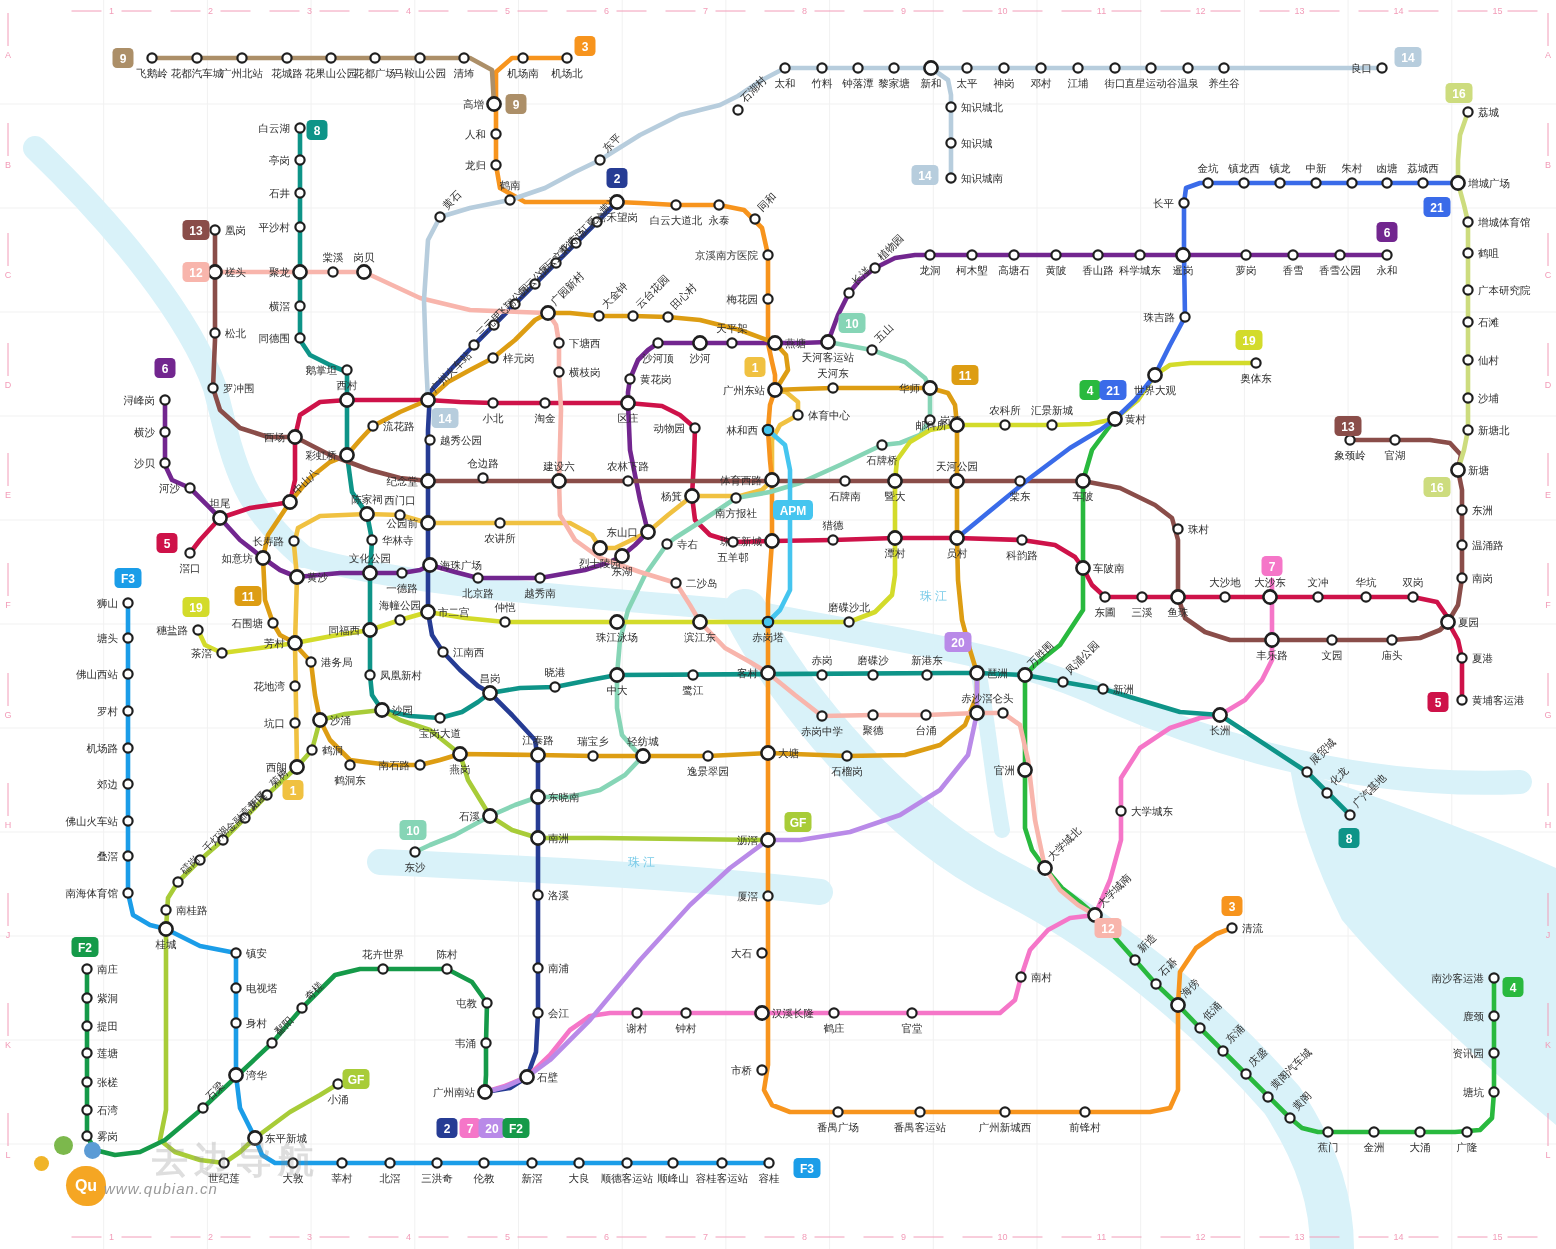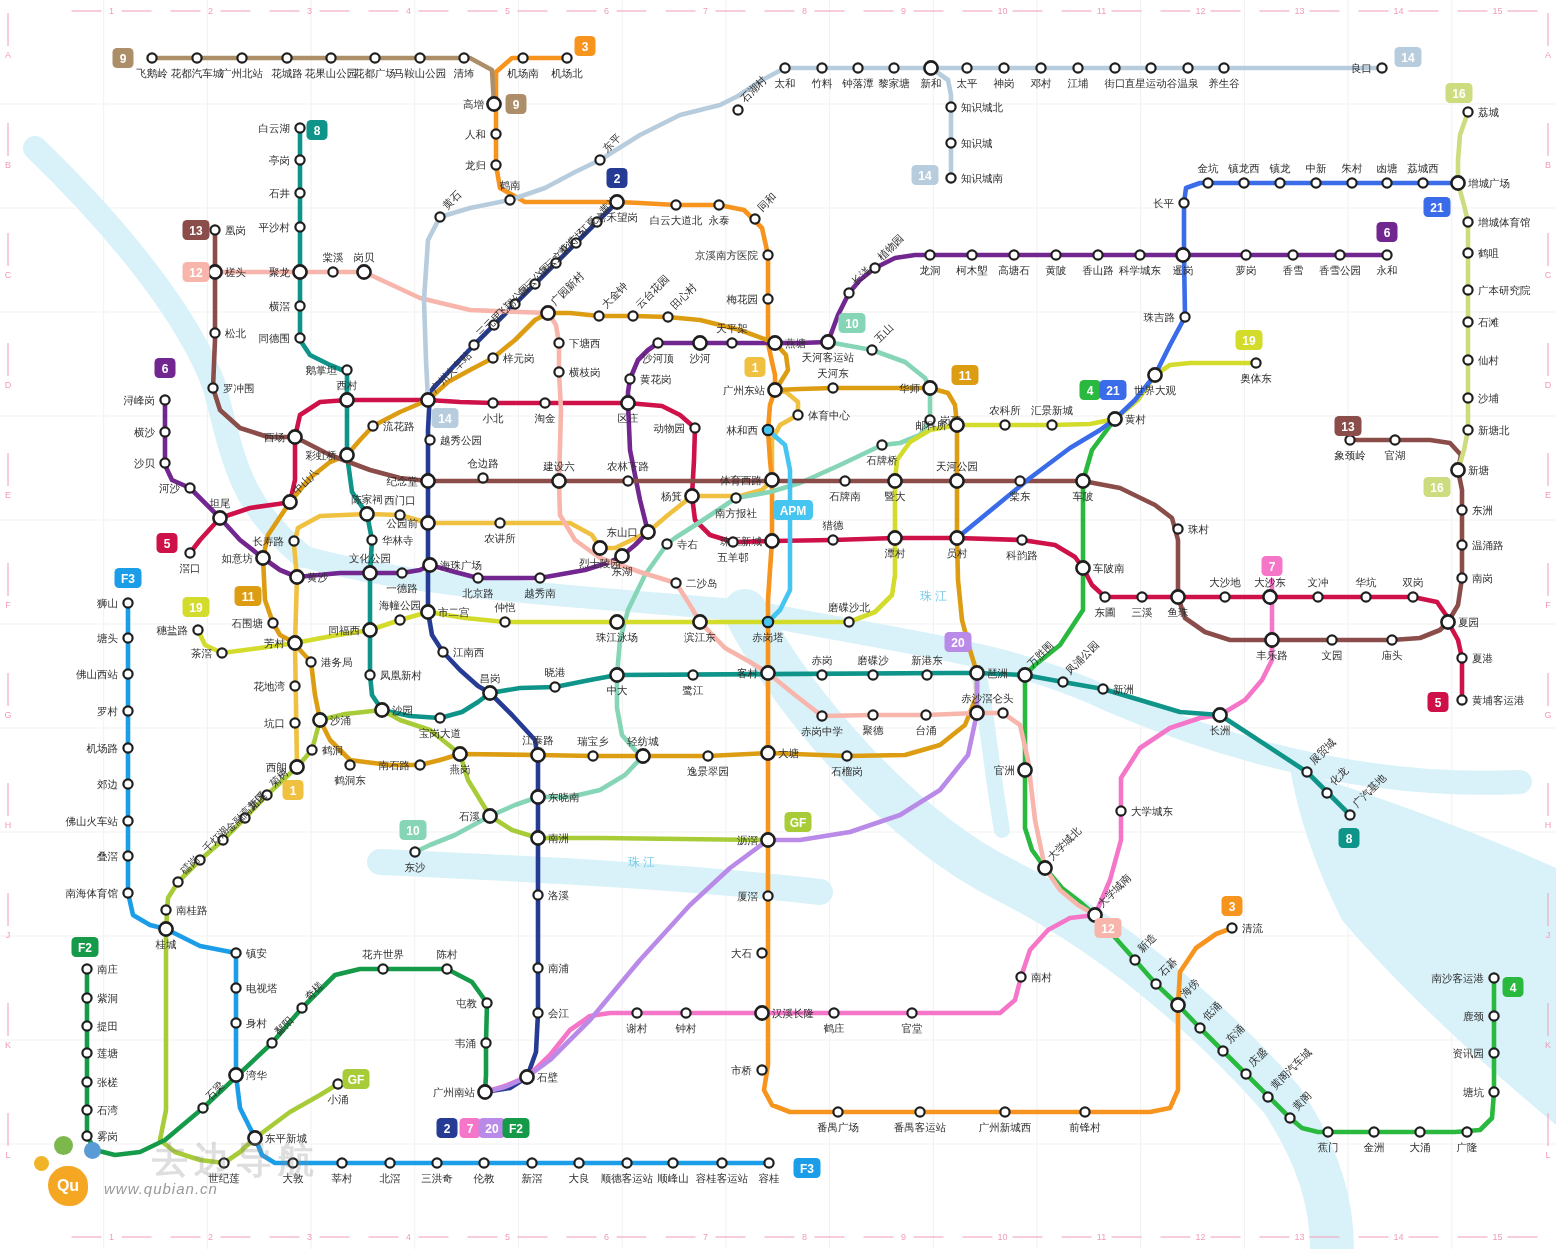--- a/index.html
+++ b/index.html
@@ -1,20 +1,20 @@
 <!DOCTYPE html>
 <html><head>
 <meta charset="utf-8">
 <style>
   html,body{margin:0;padding:0;background:#e8e8e8;font-family:"Liberation Sans","DejaVu Sans",sans-serif;}
   #stage{position:relative;width:1556px;height:1249px;background:#ffffff;overflow:hidden;}
   #map{position:absolute;left:0;top:0;}
   .wm{position:absolute;left:28px;top:1128px;width:420px;height:110px;pointer-events:none;}
   .wm .dot{position:absolute;border-radius:50%;}
-  .wm .pad{position:absolute;left:20px;top:38px;width:40px;height:40px;border-radius:50% 50% 46% 54%;background:#F5A623;color:#fff;font-weight:bold;font-size:16px;text-align:center;line-height:40px;}
+  .wm .pad{position:absolute;left:38px;top:38px;width:40px;height:40px;border-radius:50% 50% 46% 54%;background:#F5A623;color:#fff;font-weight:bold;font-size:16px;text-align:center;line-height:40px;}
   .wm .site{position:absolute;left:76px;top:52px;color:#9a9a9a;font-style:italic;font-size:15px;letter-spacing:1px;text-align:right;}
   .wm .brand{position:absolute;left:124px;top:8px;color:#8a8a8a;opacity:.28;font-size:36px;font-weight:bold;letter-spacing:6px;}
 </style>
 </head>
 <body>
 
 <div id="stage">
   <svg id="map" width="1556" height="1249" viewBox="0 0 1556 1249" xmlns="http://www.w3.org/2000/svg">
       <g>
         <line x1="103.7" y1="0" x2="103.7" y2="1249" stroke="#f1f1f1" stroke-width="1"></line>

